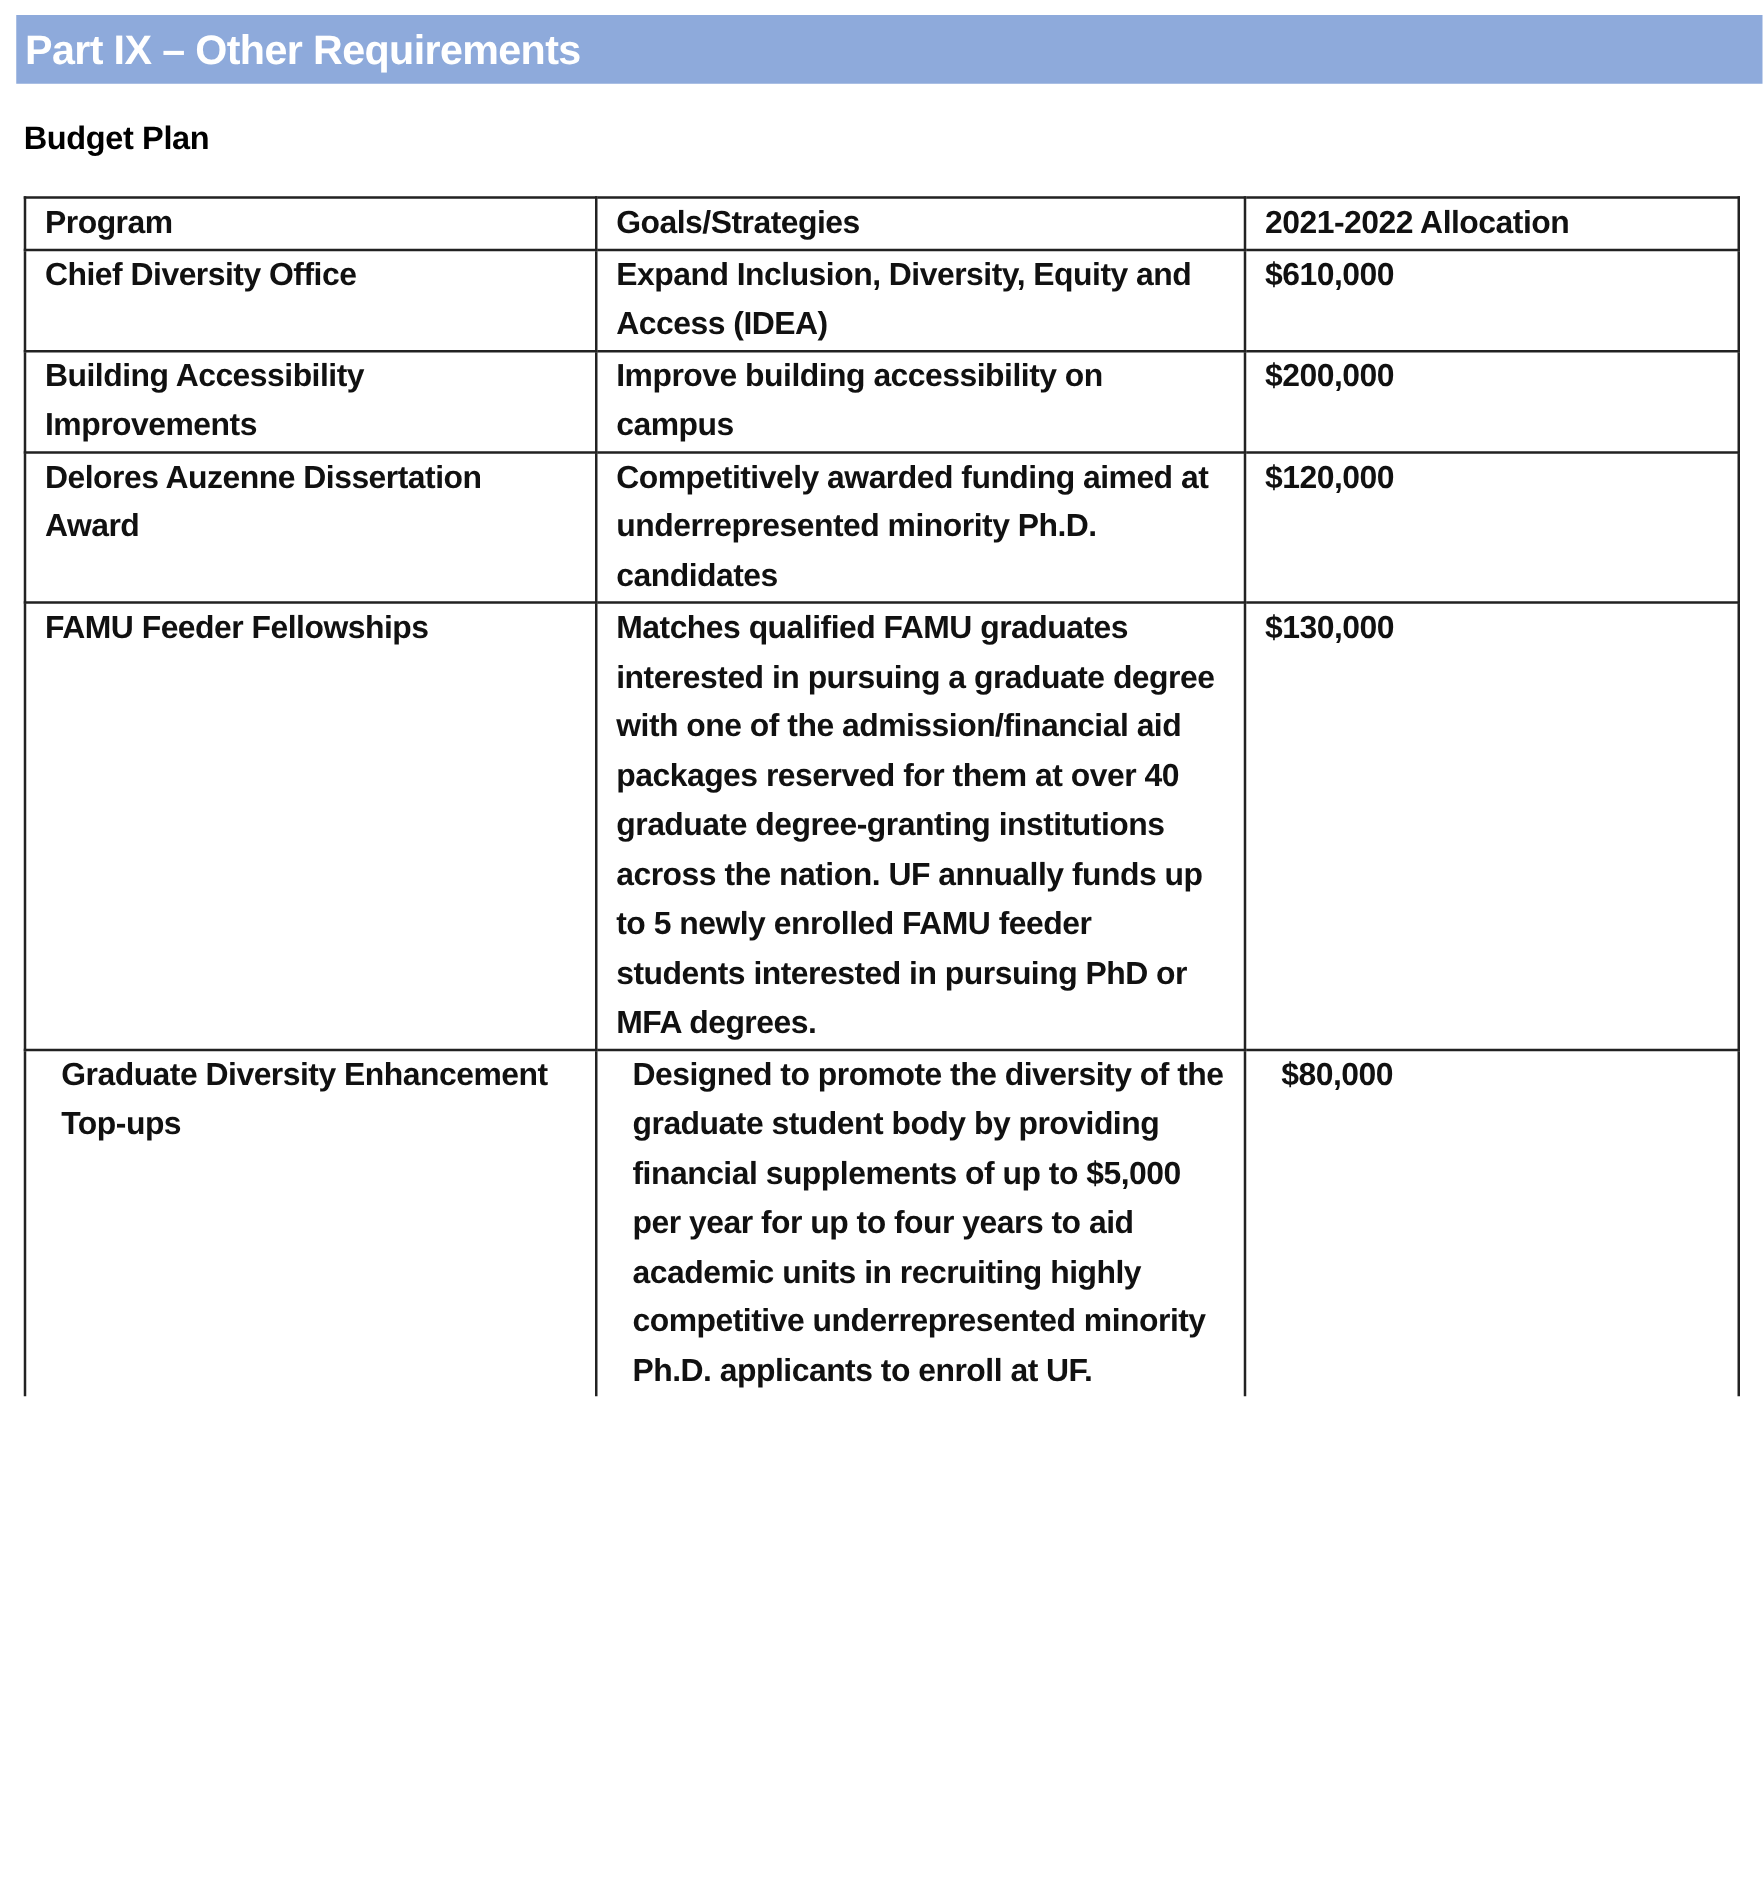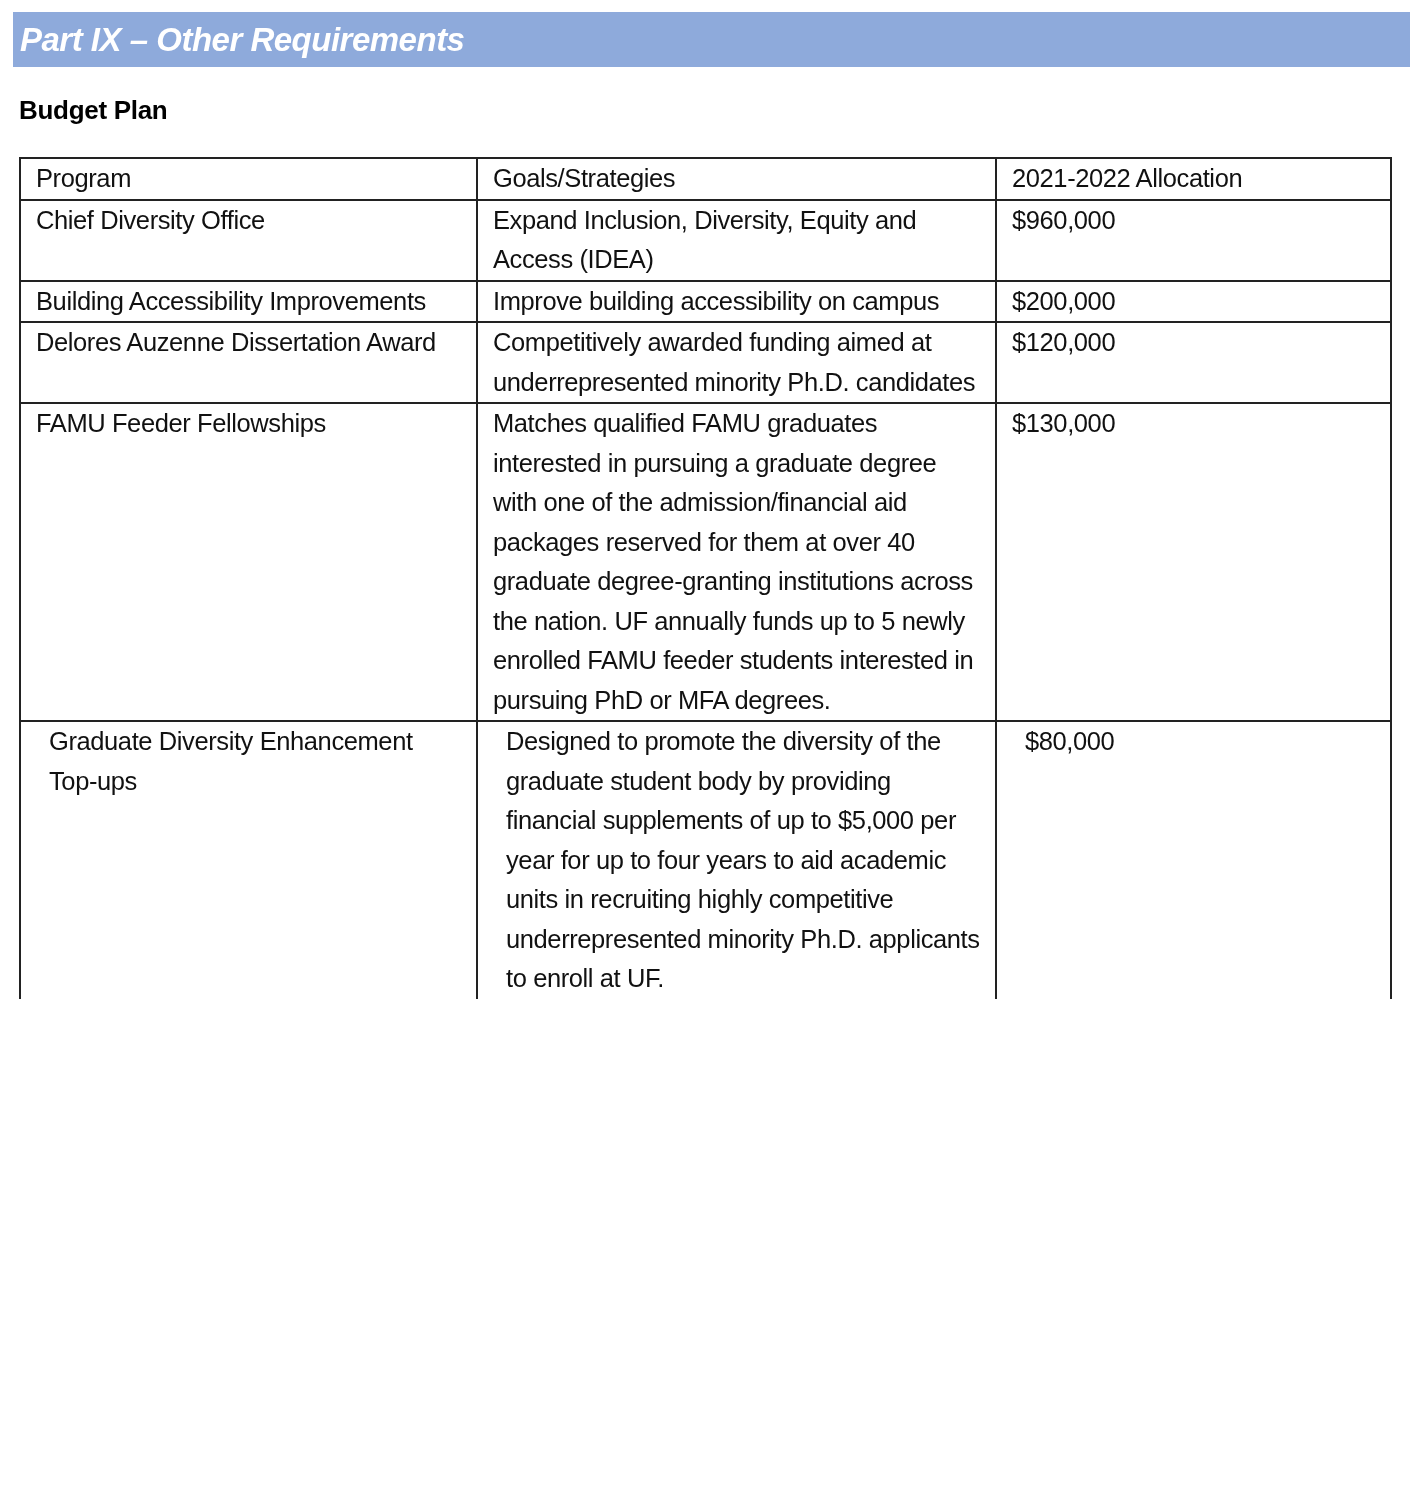--- a/index.html
+++ b/index.html
@@ -7,39 +7,38 @@
     width: 1410px; height: 1506px; overflow: hidden; position: relative;
     font-family: "Liberation Sans", "DejaVu Sans", sans-serif;
     color: #111;
   }
   .banner {
     position: absolute; left: 13px; top: 12px; width: 1397px; height: 55px;
     background: #8eaadb;
     color: #ffffff; font-weight: bold; font-size: 33px;
     line-height: 55px; padding-left: 7px; box-sizing: border-box;
     letter-spacing: -0.5px;
-    font-style: italic;
   }
   .subheading {
     position: absolute; left: 19px; top: 93px;
     font-weight: bold; font-size: 26px; line-height: 34px; color: #000;
     letter-spacing: -0.3px;
   }
   table.budget {
     position: absolute; left: 19px; top: 157px;
     width: 1371px; border-collapse: collapse; table-layout: fixed;
     font-size: 25.5px; line-height: 39.5px; color: #111;
     letter-spacing: -0.4px;
   }
   table.budget col.c1 { width: 457px; }
   table.budget col.c2 { width: 519px; }
   table.budget col.c3 { width: 395px; }
   table.budget td, table.budget th {
     border: 2px solid #222;
-    vertical-align: top; text-align: left; font-weight: normal;
+    vertical-align: top; text-align: left; font-weight: bold;
     padding: 0 14px 0 15px;
   }
   table.budget th { padding-top: 0; }
   table.budget tr.last td { border-bottom: none; padding-left: 28px; }
 </style>
 </head>
 <body>
 
 <div class="banner">
   <span>Part IX – Other Requirements</span>
@@ -57,21 +56,21 @@
     <tr>
       <th>Program</th>
       <th>Goals/Strategies</th>
       <th>2021-2022 Allocation</th>
     </tr>
   </thead>
   <tbody>
     <tr>
       <td>Chief Diversity Office</td>
       <td>Expand Inclusion, Diversity, Equity and Access (IDEA)</td>
-      <td>$960,000</td>
+      <td>$610,000</td>
     </tr>
     <tr>
       <td>Building Accessibility Improvements</td>
       <td>Improve building accessibility on campus</td>
       <td>$200,000</td>
     </tr>
     <tr>
       <td>Delores Auzenne Dissertation Award</td>
       <td>Competitively awarded funding aimed at underrepresented minority Ph.D. candidates</td>
       <td>$120,000</td>

